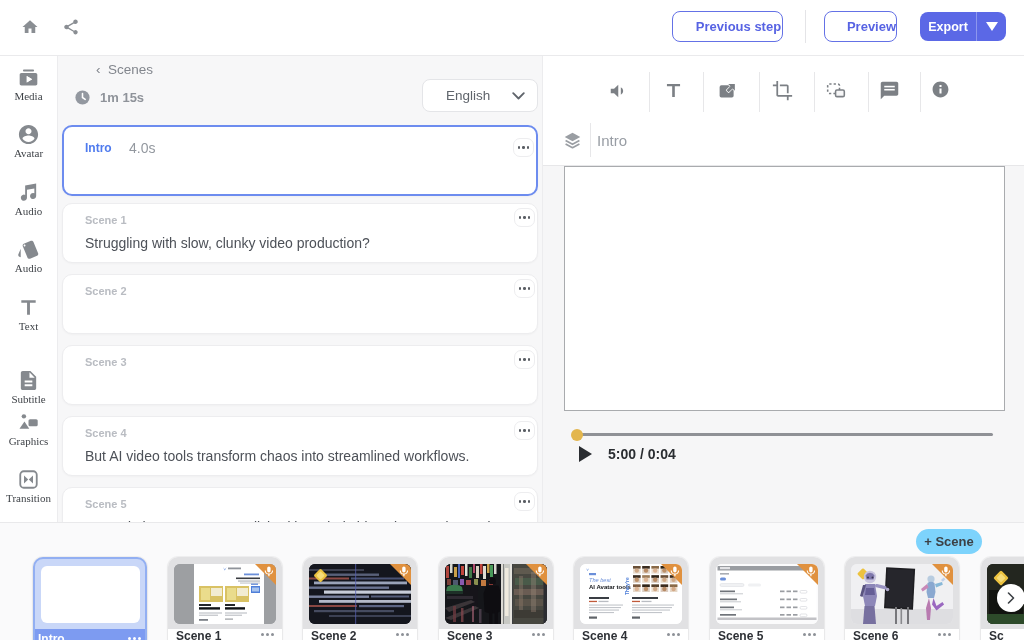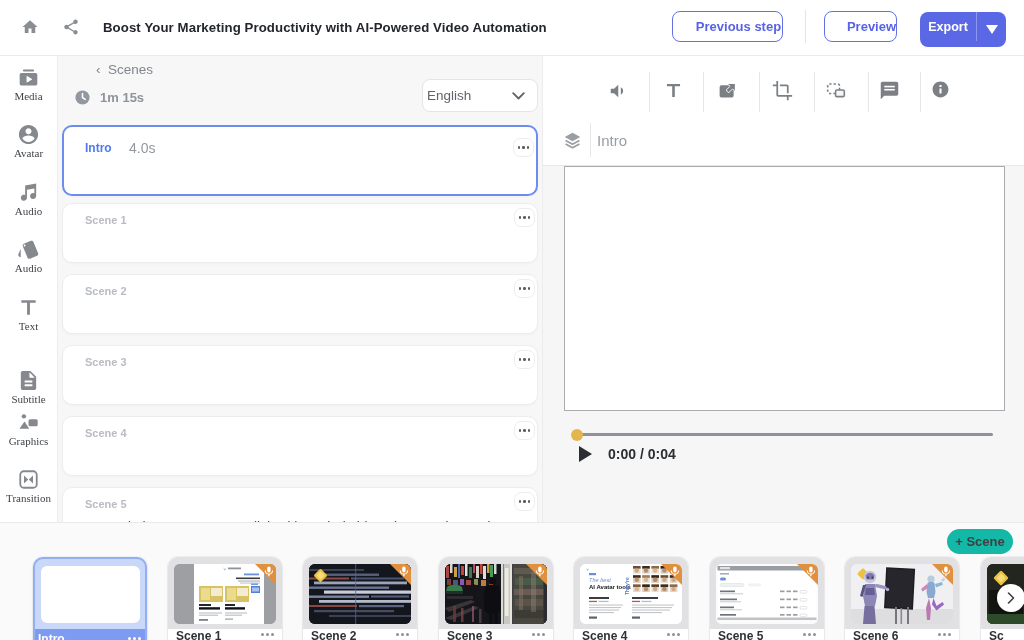--- a/index.html
+++ b/index.html
@@ -7,37 +7,37 @@
   .abs { position:absolute; }
   #stage { position:relative; width:1024px; height:640px; background:#fff; }
 
   
   #topbar { left:0; top:0; width:1024px; height:56px; background:#fff; border-bottom:1px solid #eaeaec; }
   #title { left:103px; top:20px; font-size:13.2px; font-weight:bold; color:#23262b; letter-spacing:.1px; }
   .btn-outline { border:1px solid #6471e6; color:#5763e3; background:#fff; border-radius:8px; font-size:13px; font-weight:bold; display:flex; align-items:center; justify-content:center;padding-left:22px; }
   #btn-prev { left:672px; top:11px; width:111px; height:31px; }
   #topdiv { left:805px; top:10px; width:1px; height:33px; background:#e4e4e7; }
   #btn-preview { left:824px; top:11px; width:73px; height:31px; }
-  #btn-export { left:920px; top:12px; width:86px; height:35px; background:#5b68e6; border-radius:8px; display:flex; }
+  #btn-export { left:920px; top:12px; width:86px; height:29px; background:#5b68e6; border-radius:8px; display:flex; }
   #btn-export .main { width:57px; height:29px; color:#fff; font-size:12.5px; font-weight:bold; display:flex; align-items:center; justify-content:center; border-right:1px solid #8d97ee; }
   #btn-export .arrow { flex:1; display:flex; align-items:center; justify-content:center; }
 
   
   #sidebar { left:0; top:56px; width:58px; height:466px; background:#fff; border-right:1px solid #ececee; }
   .navitem { position:absolute; left:0; width:57px; text-align:center;font-family:Liberation Serif, serif; }
   .navitem svg { display:block; margin:0 auto; }
   .navitem .lbl { font-size:11px; color:#3f4348; margin-top:1px; }
 
   
   #panel { left:58px; top:56px; width:484px; height:466px; background:#f7f7f8; overflow:hidden; }
   #scenes-hdr { left:7px; top:6px; font-size:13.5px; color:#82868d;margin-left:31px; }
   #dur { left:16px; top:33px; }
   #dur-txt { left:42px; top:34px; font-size:13px; font-weight:bold; color:#8f939a; }
   #lang { left:364px; top:23px; width:116px; height:33px; background:#fff; border:1px solid #e4e5e8; border-radius:8px; display:flex; align-items:center; }
-  #lang .t { margin-left:4px; font-size:13.5px; color:#5f646b; }
+  #lang .t { margin-left:23px; font-size:13.5px; color:#5f646b; }
   #lang svg { margin-left:auto; margin-right:12px; }
 
   .card { position:absolute; left:4px; width:476px; background:#fff; border:1px solid #ededef; border-radius:10px; box-shadow:0 1px 2px rgba(0,0,0,.03); }
   .card .slabel { position:absolute; left:22px; top:10px; font-size:11px; font-weight:bold; color:#b9bcc2; }
   .card .stext { position:absolute; left:22px; top:31px; font-size:14px; color:#4d5158; white-space:nowrap; }
   .dots { position:absolute; right:2px; top:4px; width:21px; height:19px; border:1px solid #ededef; border-radius:7px; color:#5a5e64; display:flex; align-items:center; justify-content:center; }
   .dots span { display:flex; gap:2px; }
   .dots i { width:2.5px; height:2.5px; border-radius:50%; background:#5a5e64; display:block; }
 
   #card-intro { top:69px; height:71px; border:2px solid #6d8cef; }
@@ -55,21 +55,21 @@
   #lname { left:55px; top:76px; font-size:15px; color:#989da4; }
 
   #video { left:22px; top:110px; width:441px; height:245px; background:#fff; border:1px solid #a9abae; }
   #pbar { left:35px; top:377px; width:416px; height:3px; background:#8f9196; border-radius:2px; }
   #pdot { left:29px; top:373px; width:12px; height:12px; border-radius:50%; background:#e3b64d; }
   #play { left:37px; top:390px; width:0; height:0; border-left:13px solid #2a2d31; border-top:8px solid transparent; border-bottom:8px solid transparent; }
   #time { left:66px; top:390px; font-size:14px; font-weight:bold; color:#2a2d31; }
 
   
   #bottom { left:0; top:522px; width:1024px; height:118px; background:#fafafb; }
-  #addscene { left:947px; top:7px; width:66px; height:25px; background:#14b8a6; border-radius:13px; display:flex; align-items:center; justify-content:center; font-size:13px; color:#3c4045; font-weight:bold; }
+  #addscene { left:916px; top:7px; width:66px; height:25px; background:#7dd3fc; border-radius:13px; display:flex; align-items:center; justify-content:center; font-size:13px; color:#3c4045; font-weight:bold; }
   .thumb { position:absolute; top:35px; width:114px; height:95px; background:#fff; border-radius:10px; box-shadow:0 0 0 1px rgba(0,0,0,.04), 0 1px 3px rgba(0,0,0,.08); }
   .tgray { position:absolute; left:0; top:0; width:114px; height:72px; background:#e1e1e3; border-radius:10px 10px 0 0; }
   .timg { position:absolute; left:6px; top:7px; width:102px; height:60px; border-radius:6px; overflow:hidden; background:#d4d5d7; }
   .tlabel { position:absolute; left:8px; top:72px; font-size:12px; font-weight:bold; color:#2e3136; }
   .tdots { position:absolute; right:8px; top:76px; display:flex; gap:2px; }
   .tdots i { width:3px; height:3px; border-radius:50%; background:#8d9197; }
 
   #th-intro { left:33px; background:#c9d7f8; border:2px solid #92aff2; }
   #th-intro .inner { position:absolute; left:6px; top:7px; width:99px; height:57px; background:#fff; border-radius:6px; }
   #th-intro .bar { position:absolute; left:0px; top:70px; width:110px; height:21px; background:#7d9bf1; }
@@ -100,21 +100,20 @@
 <body>
 <div id="stage">
 
   <div class="abs" id="topbar"></div>
   <svg class="abs" style="left:21px;top:18px" width="18" height="18" viewBox="0 0 24 24">
       <path fill="#8a8e93" d="M10 20v-6h4v6h5v-8h3L12 3 2 12h3v8z"></path>
     </svg>
   <svg class="abs" style="left:62px;top:18px" width="18" height="18" viewBox="0 0 24 24">
       <path fill="#8a8e93" d="M18 16.08c-.76 0-1.44.3-1.96.77L8.91 12.7c.05-.23.09-.46.09-.7s-.04-.47-.09-.7l7.05-4.11c.54.5 1.25.81 2.04.81 1.66 0 3-1.34 3-3s-1.34-3-3-3-3 1.34-3 3c0 .24.04.47.09.7L8.04 9.81C7.5 9.31 6.79 9 6 9c-1.66 0-3 1.34-3 3s1.34 3 3 3c.79 0 1.5-.31 2.04-.81l7.12 4.16c-.05.21-.08.43-.08.65 0 1.61 1.31 2.92 2.92 2.92s2.92-1.31 2.92-2.92-1.31-2.92-2.92-2.92z"></path>
     </svg>
-  <div class="abs" id="title">Boost Your Marketing Productivity with AI-Powered Video Automation</div>
   <div class="abs btn-outline" id="btn-prev">Previous step</div>
   <div class="abs" id="topdiv"></div>
   <div class="abs btn-outline" id="btn-preview">Preview</div>
   <div class="abs" id="btn-export">
       <div class="main">Export</div>
       <div class="arrow">
         <svg width="12" height="9" viewBox="0 0 12 9">
           <path fill="#fff" d="M0 0h12L6 9z"></path>
         </svg>
       </div>
@@ -205,20 +204,21 @@
           <span>
             <i></i>
             <i></i>
             <i></i>
           </span>
         </div>
     </div>
 
     <div class="card" style="top:147px;height:60px">
       <div class="slabel">Scene 1</div>
+      <div class="stext">Struggling with slow, clunky video production?</div>
       <div class="dots">
           <span>
             <i></i>
             <i></i>
             <i></i>
           </span>
         </div>
     </div>
     <div class="card" style="top:218px;height:60px">
       <div class="slabel">Scene 2</div>
@@ -235,20 +235,21 @@
       <div class="dots">
           <span>
             <i></i>
             <i></i>
             <i></i>
           </span>
         </div>
     </div>
     <div class="card" style="top:360px;height:60px">
       <div class="slabel">Scene 4</div>
+      <div class="stext">But AI video tools transform chaos into streamlined workflows.</div>
       <div class="dots">
           <span>
             <i></i>
             <i></i>
             <i></i>
           </span>
         </div>
     </div>
     <div class="card" style="top:431px;height:60px">
       <div class="slabel">Scene 5</div>
@@ -307,21 +308,21 @@
         <path fill="none" stroke="#9a9ea3" stroke-width="1.9" stroke-linejoin="round" d="m4 11 8 4.4L20 11"></path>
         <path fill="none" stroke="#9a9ea3" stroke-width="1.9" stroke-linejoin="round" d="m4 15 8 4.4L20 15"></path>
       </svg>
     <div class="abs" id="ldiv"></div>
     <div class="abs" id="lname">Intro</div>
 
     <div class="abs" id="video"></div>
     <div class="abs" id="pbar"></div>
     <div class="abs" id="pdot"></div>
     <div class="abs" id="play"></div>
-    <div class="abs" id="time">0:00 / 0:04</div>
+    <div class="abs" id="time">5:00 / 0:04</div>
   </div>
 
   <div class="abs" id="bottom">
     <div class="abs" id="addscene">+ Scene</div>
 
     <div class="thumb" id="th-intro">
       <div class="inner"></div>
       <div class="bar"></div>
       <div class="bl">Intro</div>
       <div class="bd">

